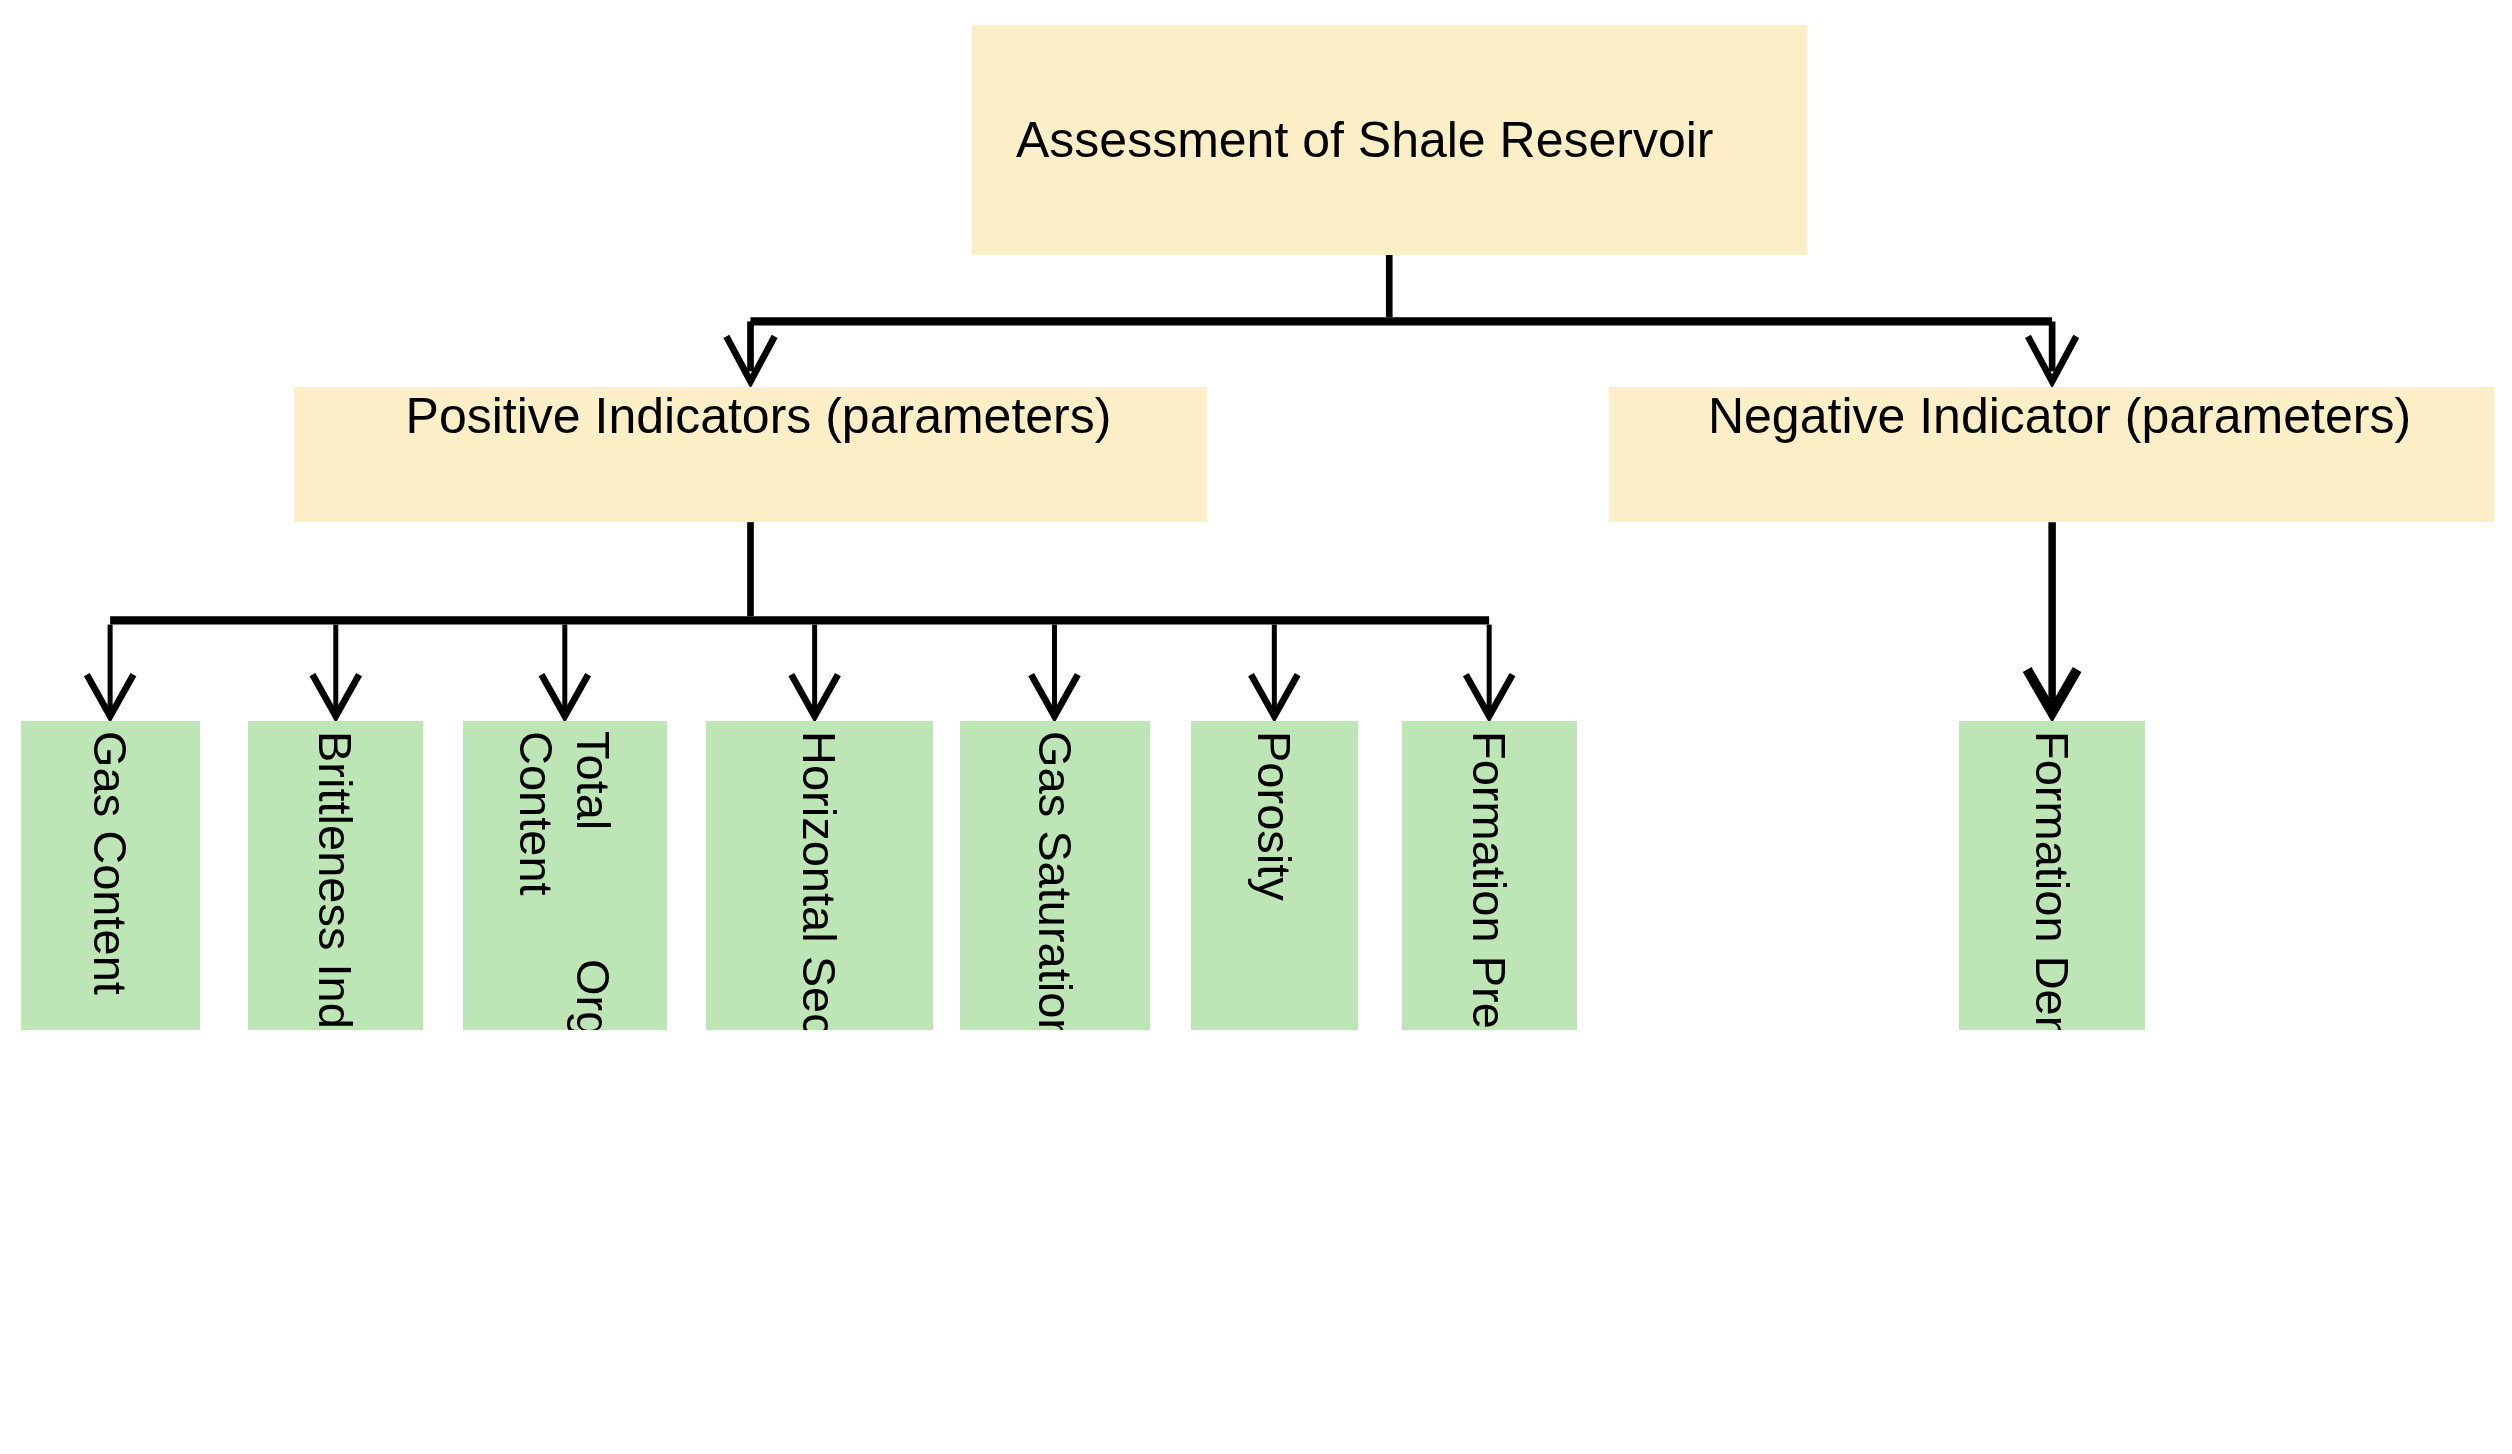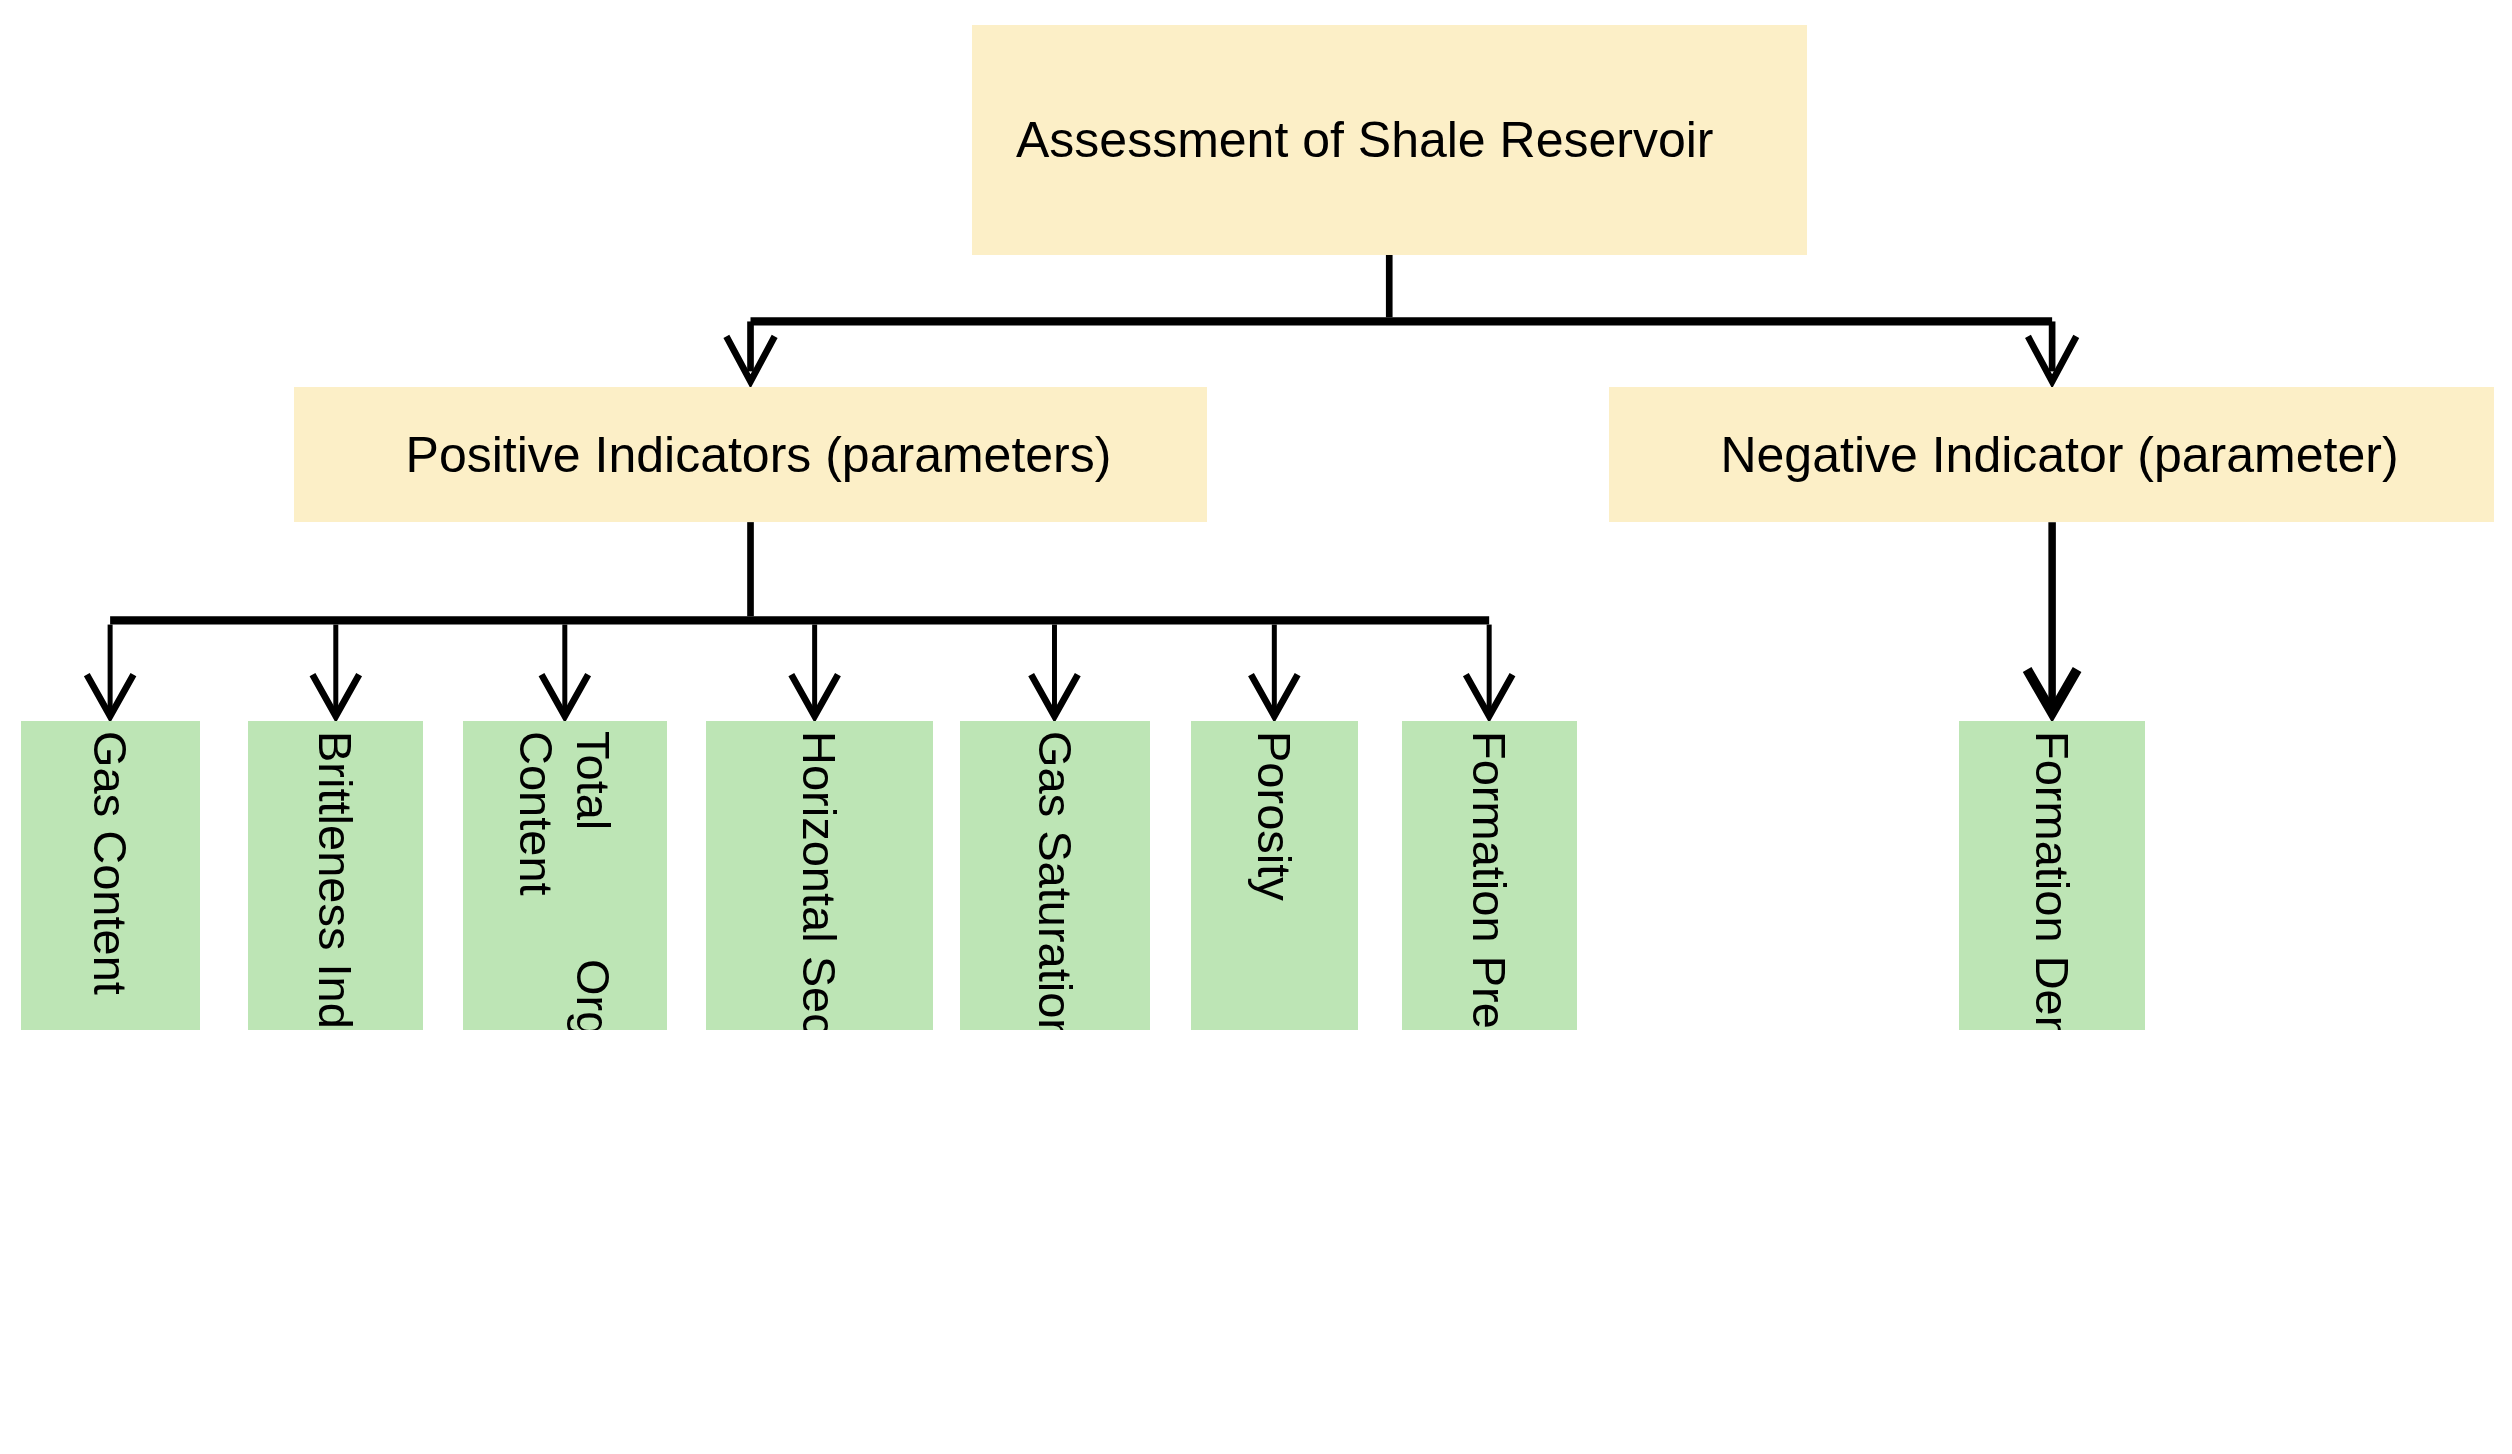--- a/index.html
+++ b/index.html
@@ -11,21 +11,21 @@
     color:#000;
     overflow:hidden;
   }
   .wires{position:absolute;left:0;top:0;}
   .wire{stroke:#000;fill:none;}
 
   .box{
     position:absolute;
     box-sizing:border-box;
     display:flex;
-    align-items:center;
+    align-items:flex-start;
     padding-left:16px;
   }
   .yellow{background:#FCEFC7;}
   .green{background:#BDE5B5;}
 
   .root-box{
     left:972px;top:25px;width:835px;height:230px;
     flex-direction:column;
     align-items:flex-start;
     justify-content:center;
@@ -113,21 +113,21 @@
   </svg>
 
   <div class="box yellow root-box">
     <div>Assessment of Shale Reservoir</div>
   </div>
 
   <div class="box yellow l2-box pos-box">
     <span>Positive Indicators (parameters)</span>
   </div>
   <div class="box yellow l2-box neg-box">
-    <span>Negative Indicator (parameter)</span>
+    <span>Negative Indicator (parameters)</span>
   </div>
 
   <div class="gcol green c1">
     <div class="vtext">Gas Content</div>
   </div>
 
   <div class="gcol green c2">
     <div class="vtext">Brittleness Index</div>
   </div>
 

